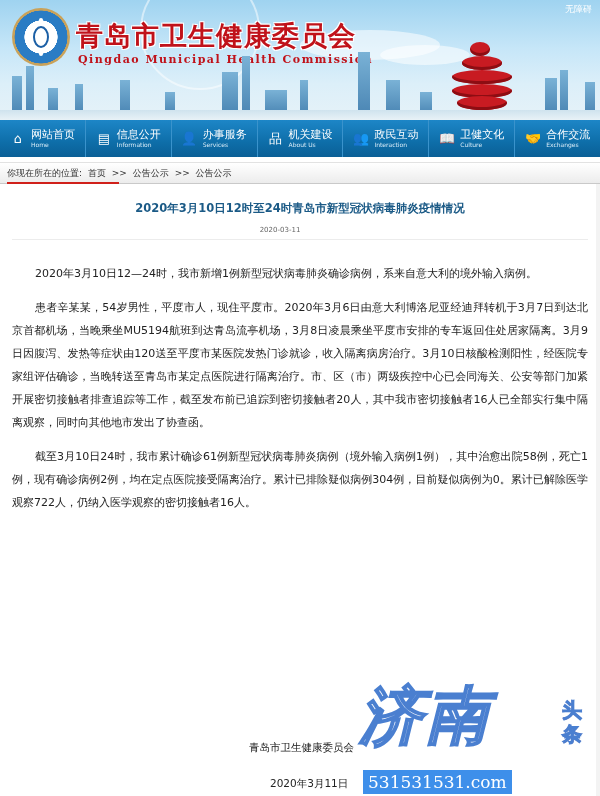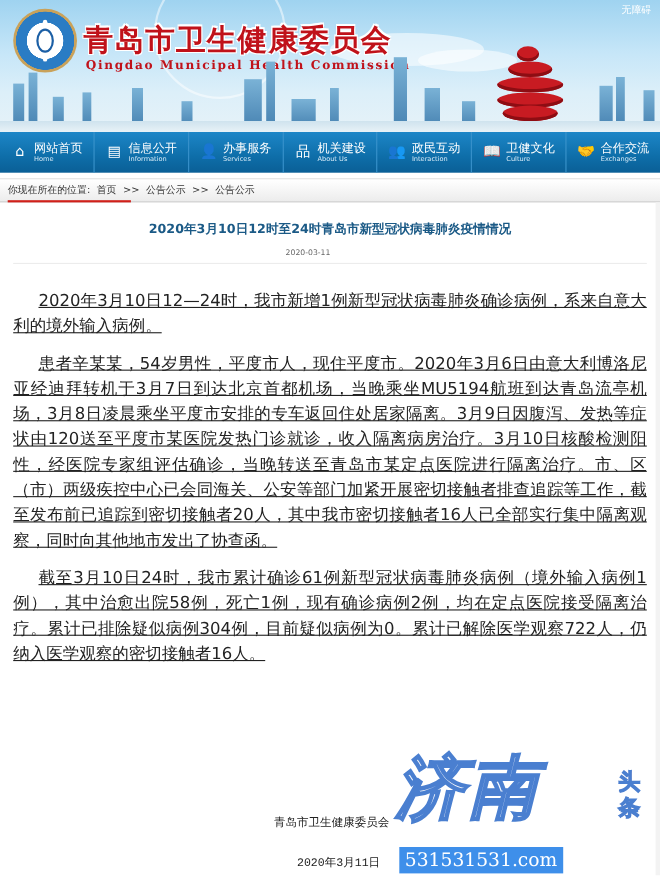--- a/index.html
+++ b/index.html
@@ -27,24 +27,24 @@
 .nav-icon{width:16px;height:14px;margin-right:5px;color:#fff;font-size:13px;line-height:14px;text-align:center;}
 .nav-text{display:flex;flex-direction:column;}
 .nav-cn{font-size:11px;color:#fff;line-height:12px;}
 .nav-en{font-size:6px;color:#d8ecf8;line-height:8px;}
 .crumb{position:absolute;left:0;top:162px;width:600px;height:22px;background:linear-gradient(180deg,#fff,#ececec);border-top:1px solid #e2e2e2;border-bottom:1px solid #c9c9c9;font-size:9px;color:#333;padding-left:7px;line-height:20px;}
 .crumb .red{position:absolute;left:7px;bottom:-1px;width:112px;height:2px;background:#d0201a;}
 .crumb span{margin-right:3px;}
 .article-title{position:absolute;left:0;top:201px;width:600px;text-align:center;font-size:11.5px;font-weight:bold;color:#1b5a86;}
 .article-date{position:absolute;left:0;top:226px;width:560px;text-align:center;font-size:7px;color:#666;}
 .divider{position:absolute;left:12px;top:239px;width:576px;height:1px;background:#ececec;}
-.body{position:absolute;left:12px;top:262px;width:576px;font-size:15px;line-height:23px;color:#222;text-decoration:underline;}
+.body{position:absolute;left:12px;top:262px;width:576px;font-size:11px;line-height:23px;color:#222;}
 .body p{text-indent:23px;margin-bottom:11px;text-align:justify;}
 .sign{position:absolute;left:249px;top:741px;font-size:10.5px;color:#222;}
-.signdate{position:absolute;left:270px;top:777px;font-size:10.5px;color:#222;font-family:Liberation Mono, monospace;}
+.signdate{position:absolute;left:270px;top:777px;font-size:10.5px;color:#222;}
 .wm{position:absolute;left:360px;top:670px;}
 .wm-big{position:absolute;left:0;top:4px;font-family:"DejaVu Serif",serif;font-style:italic;font-weight:bold;font-size:62px;color:#f4f7fc;-webkit-text-stroke:2px #4a7fd0;letter-spacing:4px;white-space:nowrap;}
 .wm-side{position:absolute;left:202px;top:28px;font-size:20px;line-height:24px;color:#ef4444;-webkit-text-stroke:1px #4a7fd0;width:24px;font-weight:bold;}
 .wm-url{position:absolute;left:3px;top:100px;background:#3e8fea;color:#fff;font-family:"DejaVu Serif",serif;font-size:17px;padding:0 5px;height:24px;line-height:24px;}
 .rightbar{position:absolute;right:0;top:184px;width:4px;height:612px;background:#f3f3f3;}
 </style>
 </head>
 <body>
 
 <div class="banner">

